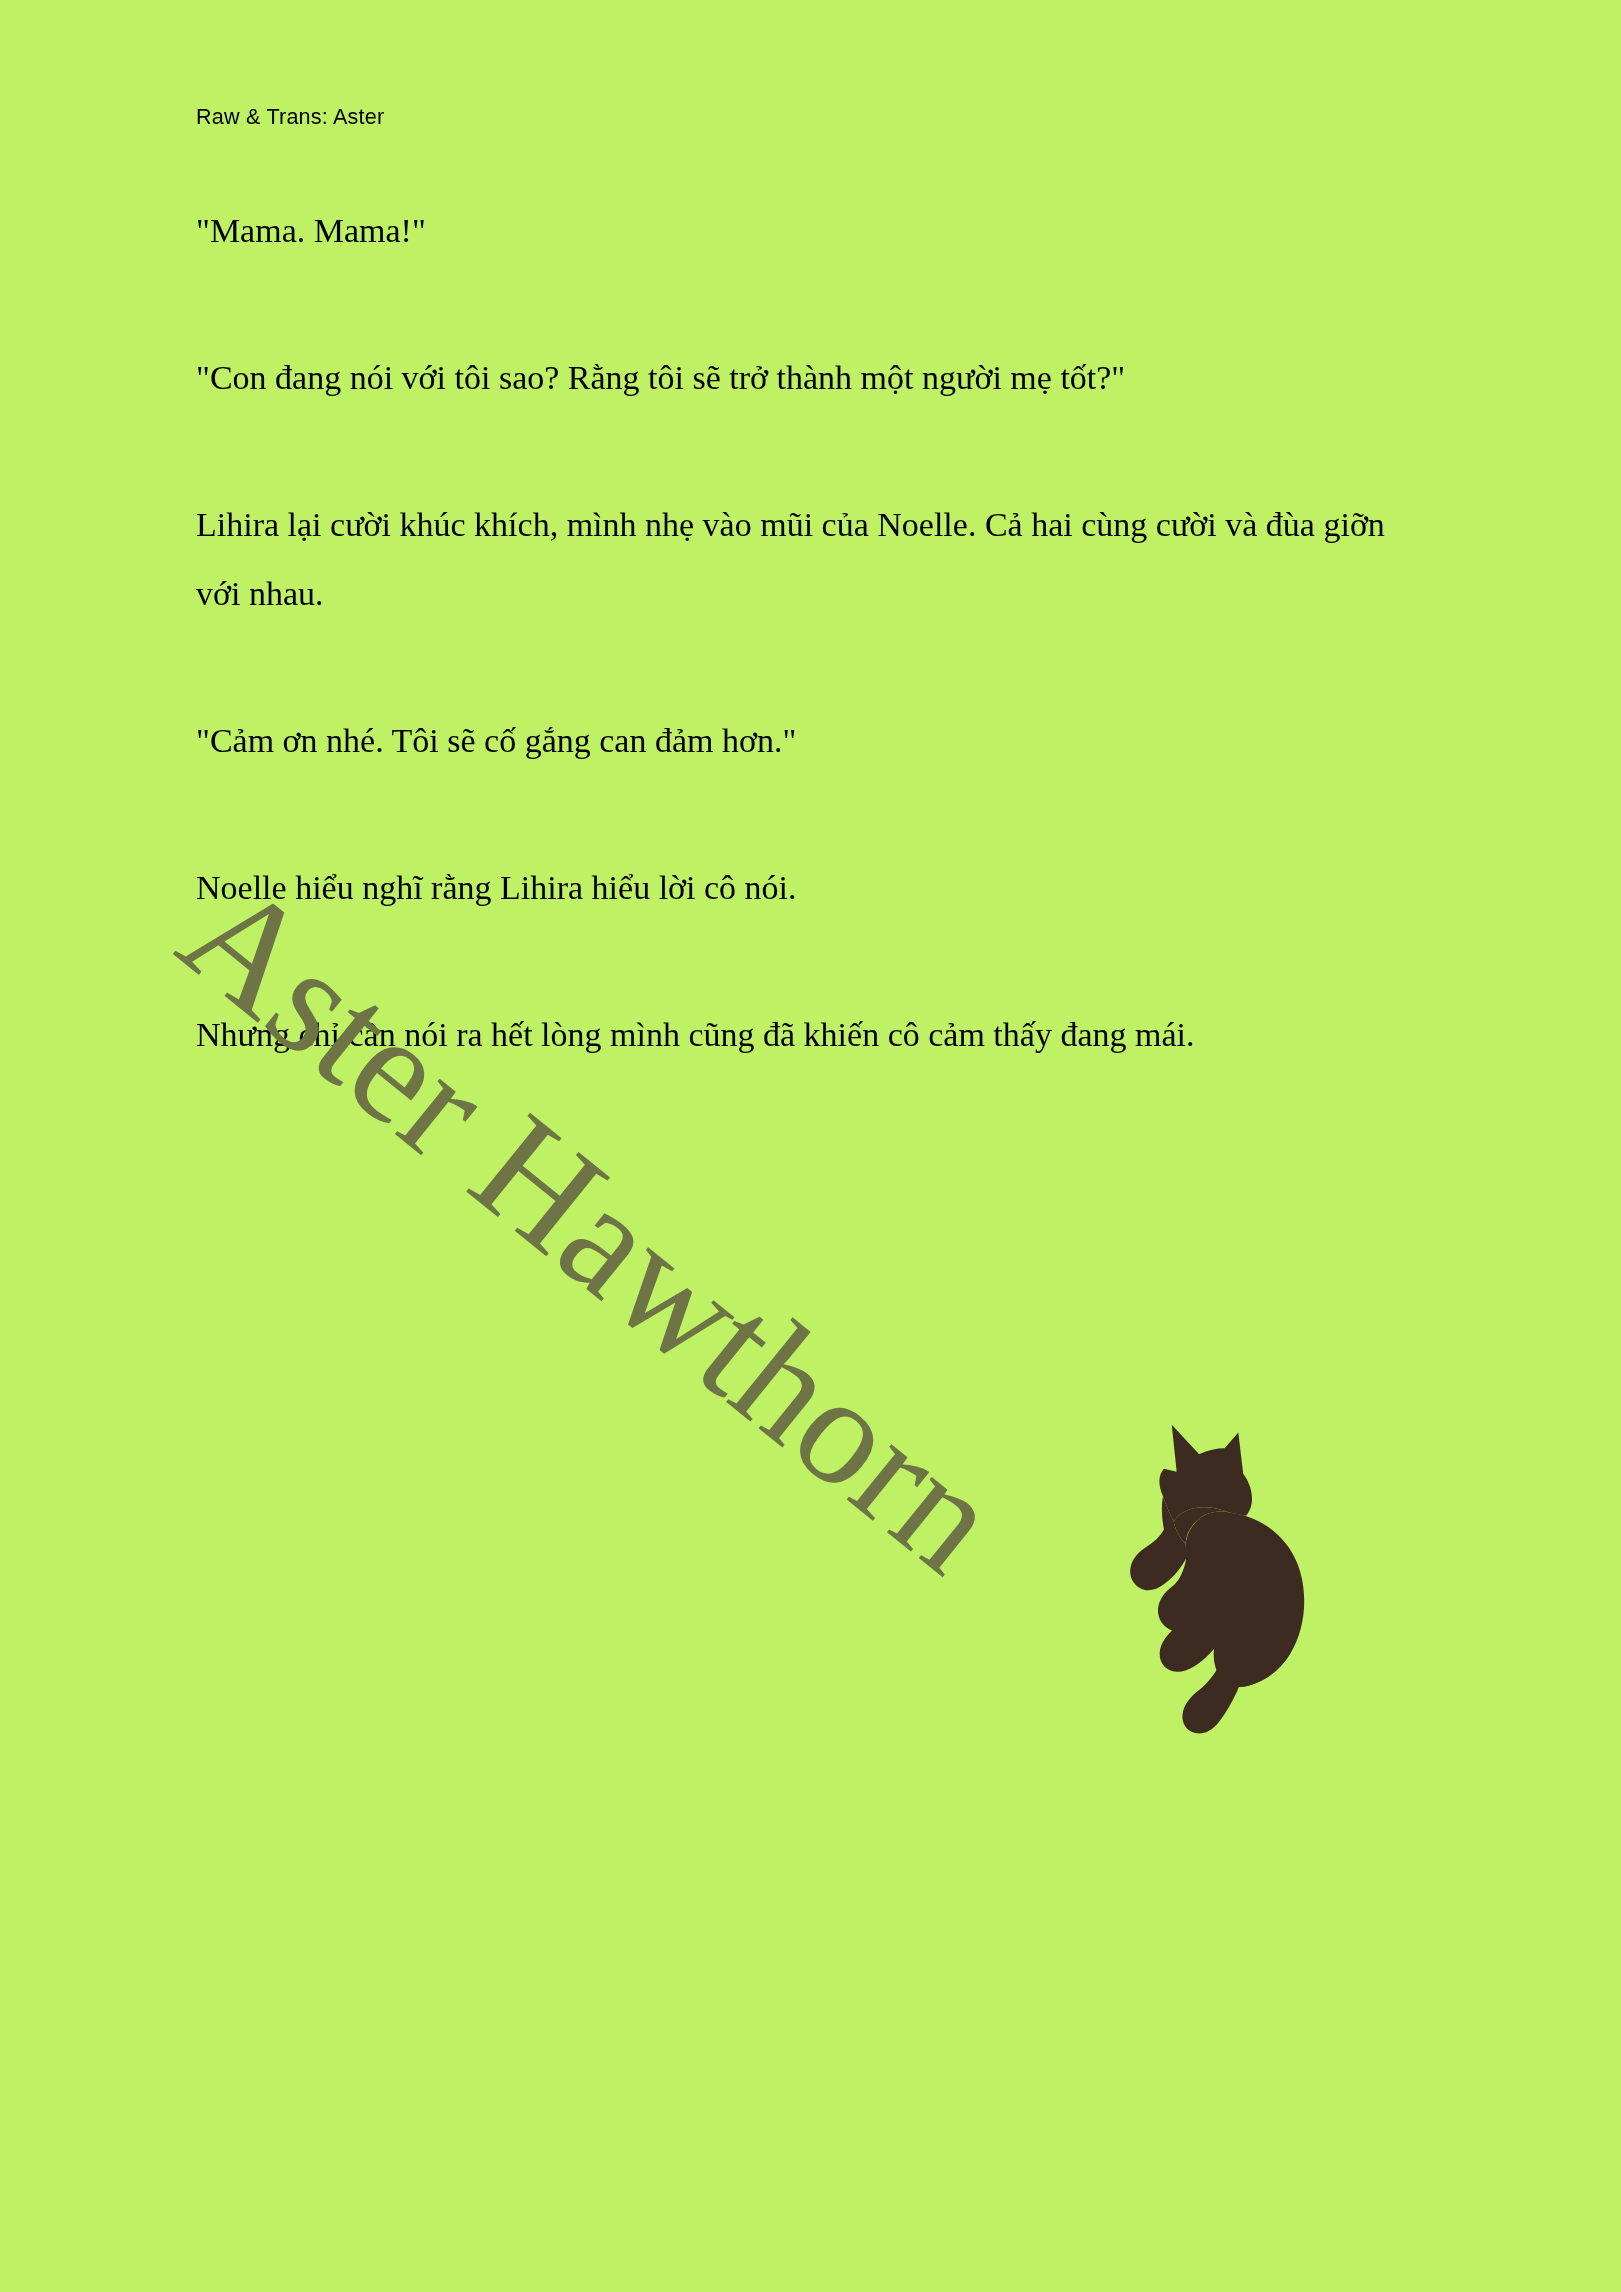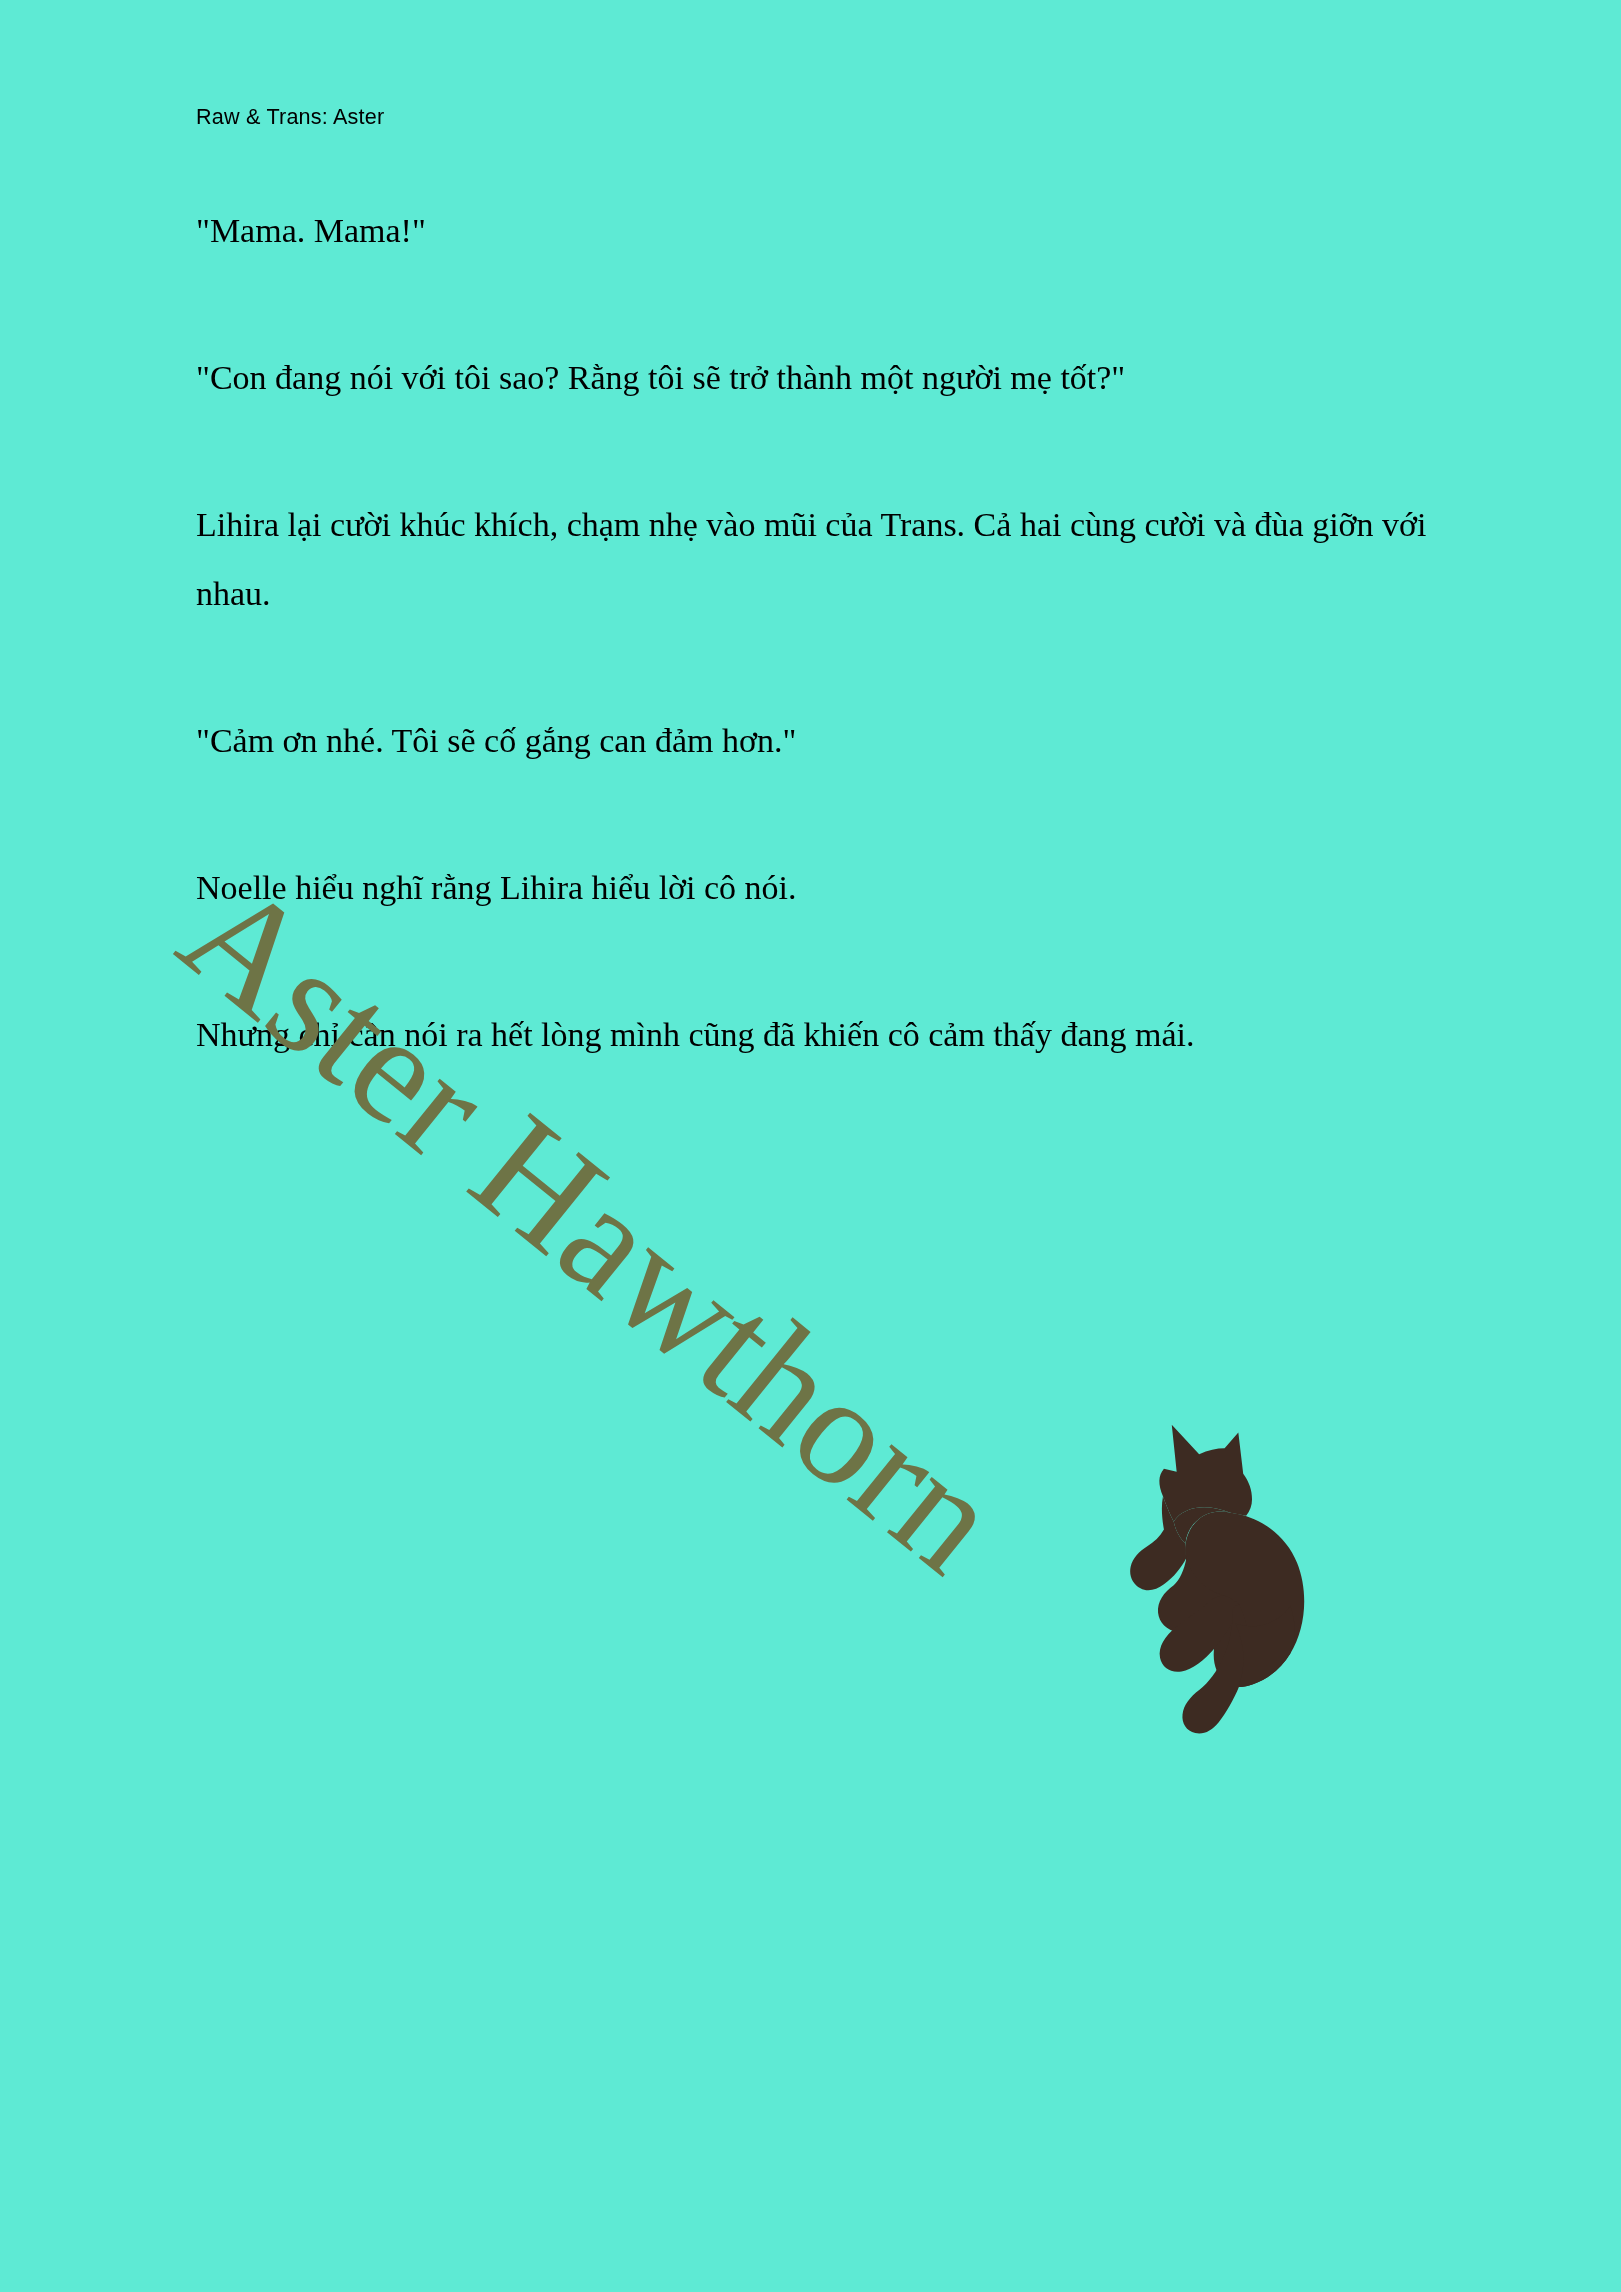--- a/index.html
+++ b/index.html
@@ -83,32 +83,32 @@
     width: 230px;
     height: 328px;
     z-index: 6;
     pointer-events: none;
   }
   #cat svg { display: block; width: 100%; height: 100%; }
 </style>
 </head>
 <body>
 
-<div id="page" style="background: #5eead4;">
+<div id="page" style="background: #bef264;">
 
   <div id="header">Raw &amp; Trans: Aster</div>
 
   <div id="watermark">
     <div id="watermark-text" style="color: rgb(110, 116, 70); transform: rotate(39deg);">Aster Hawthorn</div>
   </div>
 
   <div id="content">
     <p class="para">"Mama. Mama!"</p>
     <p class="para">"Con đang nói với tôi sao? Rằng tôi sẽ trở thành một người mẹ tốt?"</p>
-    <p class="para">Lihira lại cười khúc khích, chạm nhẹ vào mũi của Trans. Cả hai cùng cười và đùa giỡn với nhau.</p>
+    <p class="para">Lihira lại cười khúc khích, mình nhẹ vào mũi của Noelle. Cả hai cùng cười và đùa giỡn với nhau.</p>
     <p class="para">"Cảm ơn nhé. Tôi sẽ cố gắng can đảm hơn."</p>
     <p class="para">Noelle hiểu nghĩ rằng Lihira hiểu lời cô nói.</p>
     <p class="para">Nhưng chỉ cần nói ra hết lòng mình cũng đã khiến cô cảm thấy đang mái.</p>
   </div>
 
   <div id="cat">
     <svg viewBox="0 0 235 335" xmlns="http://www.w3.org/2000/svg" aria-hidden="true">
       <g>
 
         <path d="

